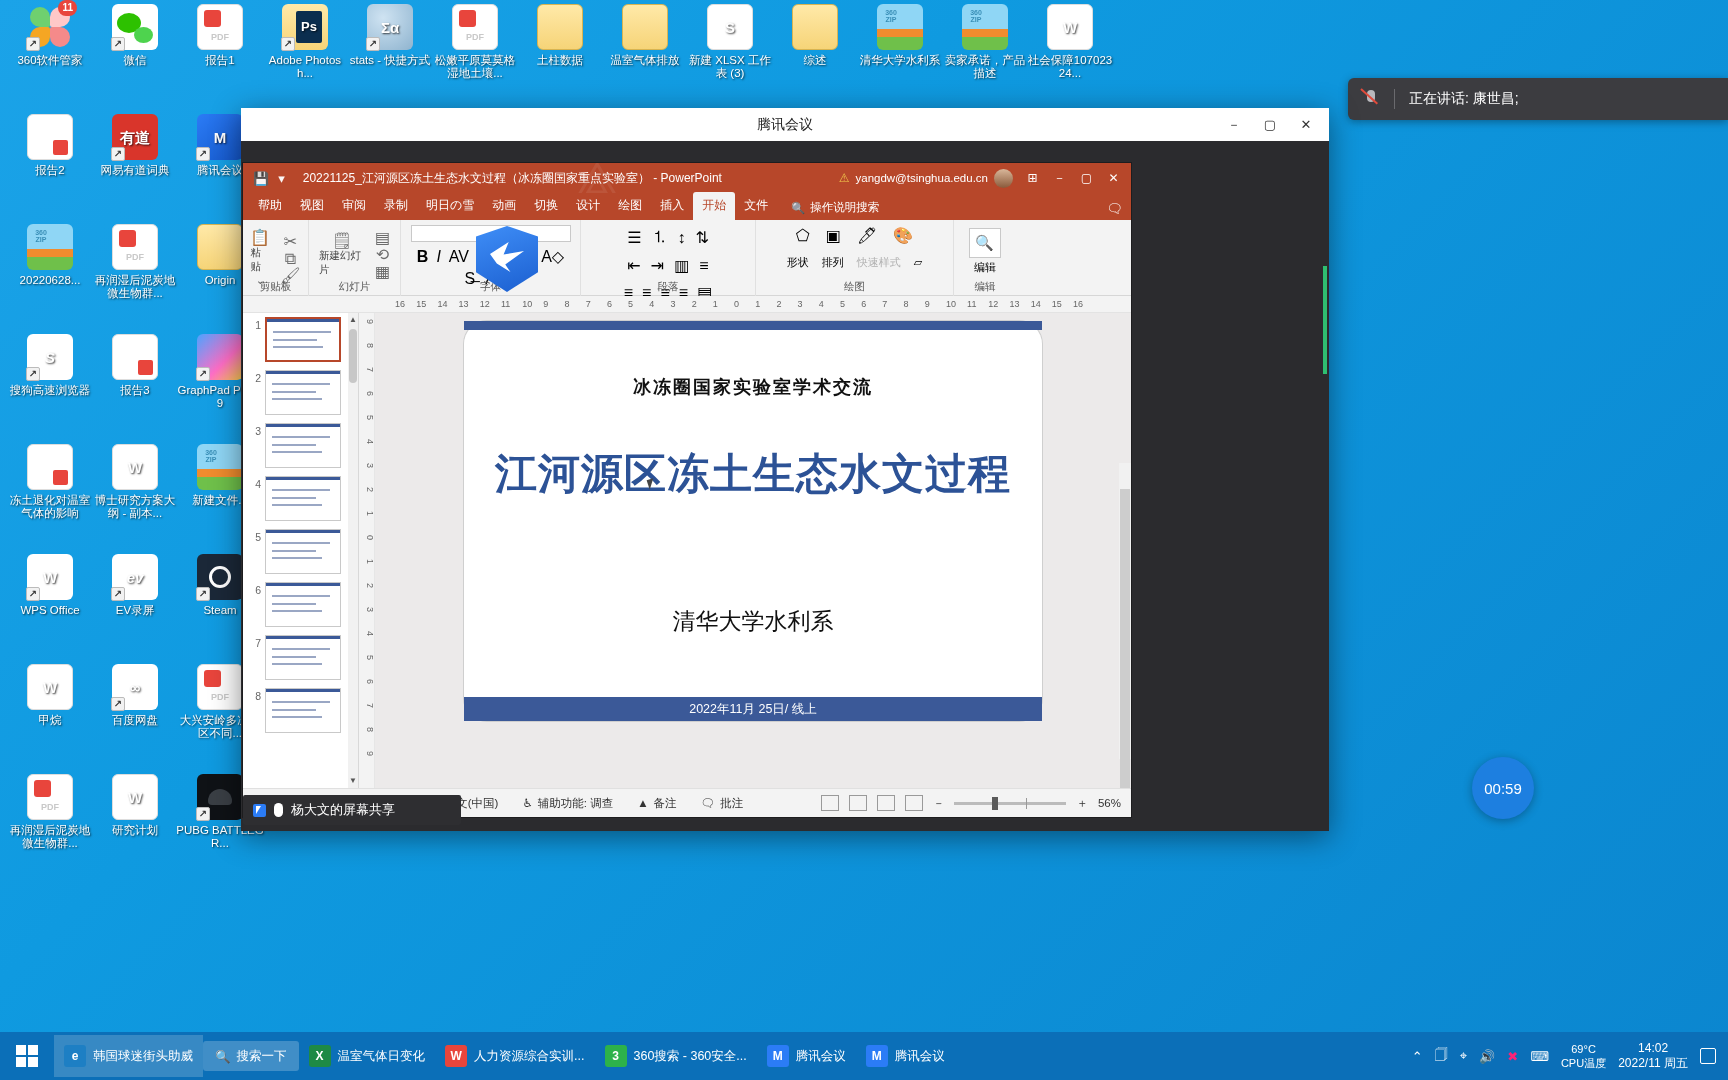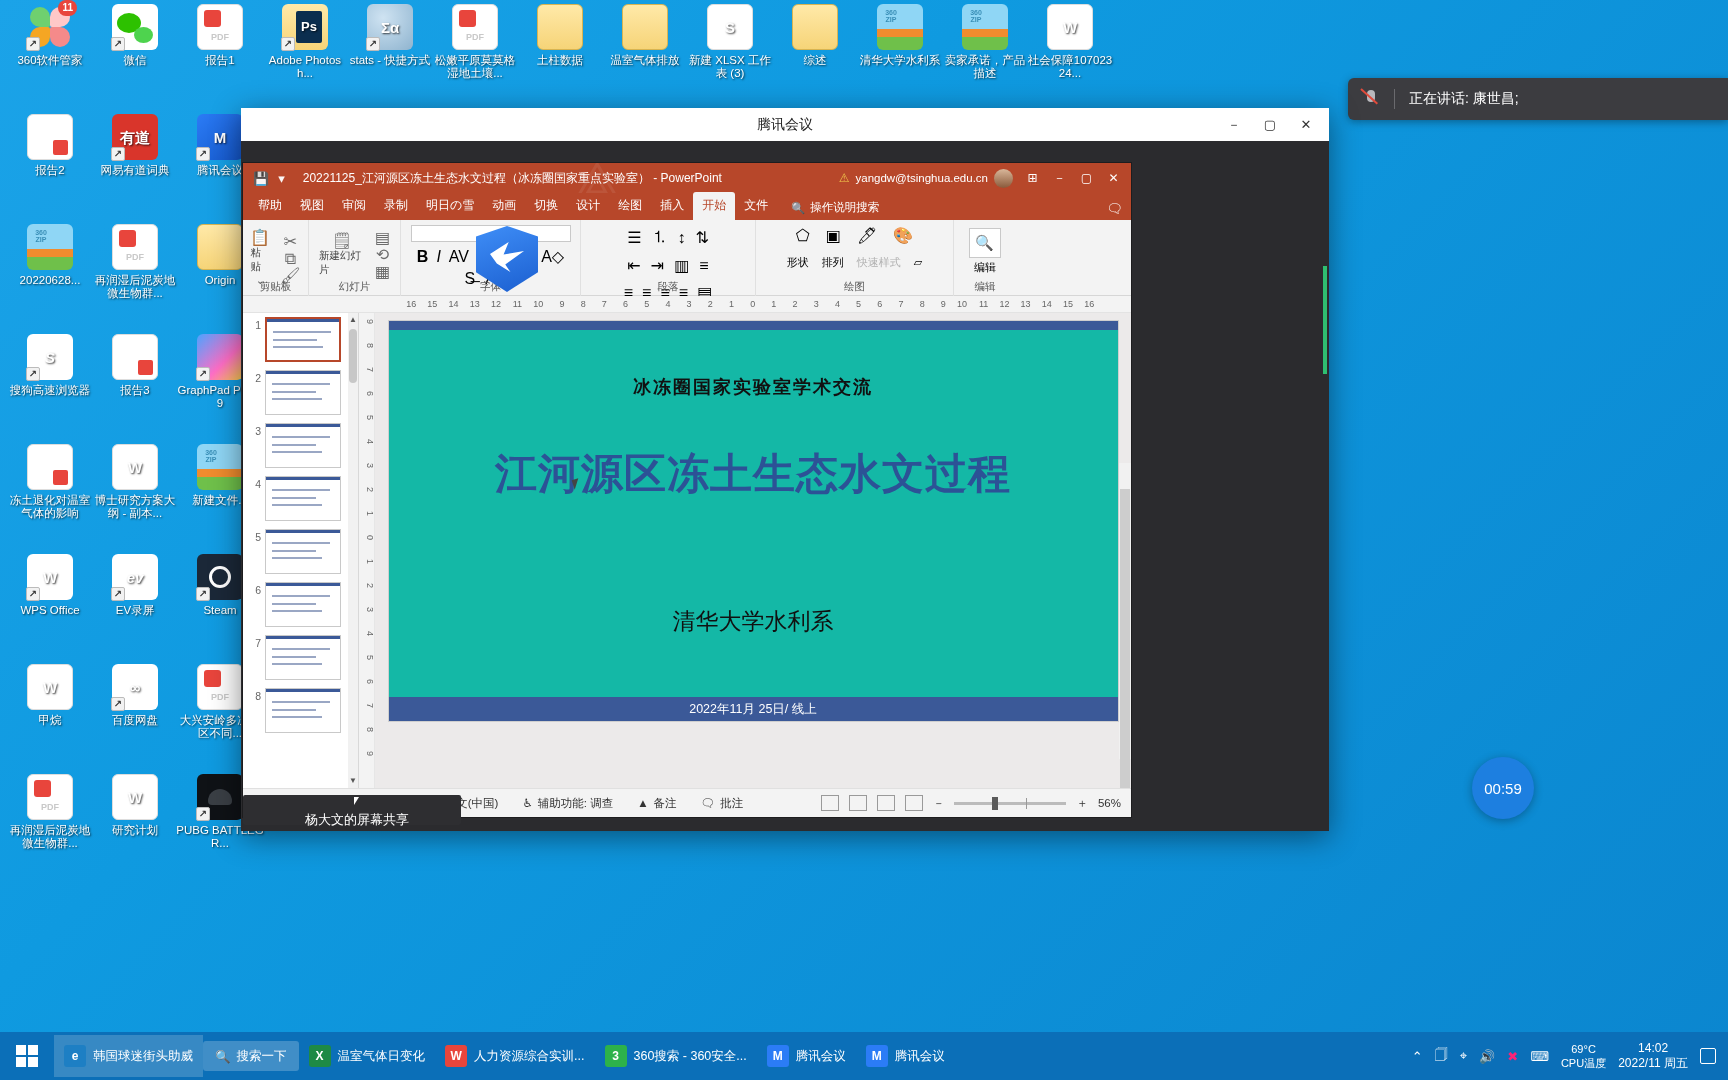--- a/index.html
+++ b/index.html
@@ -132,43 +132,43 @@
   .tiny { font-size:11px; color:#666; }
   .dim { color:#b0b0b0; }
   #ppt-bird { position:absolute; left:233px; top:6px; width:62px; height:66px;
      background:linear-gradient(160deg,#3f8ef7,#1b5fd0); clip-path:polygon(50% 0,100% 16%,100% 70%,50% 100%,0 70%,0 16%); }
   #ppt-bird:after { content:""; position:absolute; left:14px; top:16px; width:34px; height:30px;
      background:#fff; clip-path:polygon(0 40%,55% 0,40% 42%,100% 30%,45% 75%,60% 100%,20% 72%); }
 
   #ppt-ruler-h { height:17px; background:#f3f3f3; border-bottom:1px solid #e3e3e3;
      position:relative; overflow:hidden; }
   #ppt-ruler-h .ticks { position:absolute; left:152px; top:0; display:flex; font-size:9px; color:#666; }
-  #ppt-ruler-h .ticks span { width:21.2px; text-align:right; line-height:17px; }
+  #ppt-ruler-h .ticks span { width:21.2px; text-align:left; line-height:17px; }
   #ppt-main { position:absolute; left:0; top:150px; right:0; bottom:29px; display:flex; background:#fff; }
 
   #thumbs { width:116px; background:#fff; border-right:1px solid #d8d8d8; position:relative;
      padding:4px 0 0 6px; overflow:hidden; }
   .thumb { display:flex; gap:4px; margin-bottom:8px; }
   .thumb .n { width:12px; text-align:right; font-size:10.5px; color:#666; padding-top:2px; }
   .thumb .pv { width:76px; height:45px; background:#fff; border:1px solid #c9c9c9; position:relative; overflow:hidden;}
   .thumb.sel .pv { border:2px solid #b7472a; }
   .thumb .pv .bar { position:absolute; left:0; right:0; top:0; height:3px; background:#3b5998; }
   .thumb .pv .l { position:absolute; left:6px; height:2px; background:#9aa7c4; }
   #thumbs-scroll { position:absolute; right:0; top:0; width:10px; bottom:0; background:#f1f1f1; }
   #thumbs-scroll .tb { position:absolute; left:1px; top:16px; width:8px; height:54px; background:#c7c7c7; border-radius:4px; }
   .sc-arrow { position:absolute; left:0; width:10px; height:14px; background:#f1f1f1;
      font-size:8px; text-align:center; line-height:14px; color:#555; }
 
   #ruler-v { width:16px; background:#f3f3f3; position:relative; border-right:1px solid #e6e6e6; }
   #ruler-v .vt { position:absolute; left:0; width:16px; text-align:center; font-size:9px; color:#666;
      writing-mode:vertical-rl; }
   #slidearea { flex:1; background:#eceaea; position:relative; display:flex;
      align-items:flex-start; justify-content:center; padding-top:8px; }
-  #slide { width:729px; height:400px; background:#14b8a6; position:relative;
-     box-shadow:0 0 0 1px #cfcfcf; }
+  #slide { width:578px; height:400px; background:#ffffff; position:relative;
+     box-shadow:0 0 0 1px #cfcfcf;border-radius:23px; }
   #slide .topband { position:absolute; left:0; right:0; top:0; height:9px; background:#3b5998; }
   #slide .botband { position:absolute; left:0; right:0; bottom:0; height:24px; background:#3b5998;
      color:#fff; font-size:12.5px; display:flex; align-items:center; justify-content:center; }
   #slide-subtitle { position:absolute; left:0; right:0; top:54px; text-align:center;
      font-size:18px; font-weight:bold; color:#111; letter-spacing:2px; }
   #slide-title { position:absolute; left:0; right:0; top:125px; text-align:center;
      font-size:42px; font-weight:bold; color:#2c5296; letter-spacing:1px; }
   #slide-pres { position:absolute; left:0; right:0; top:240px; text-align:center;
      font-size:23px; font-weight:bold; color:#111; }
   #slide-dept { position:absolute; left:0; right:0; top:285px; text-align:center;
@@ -183,21 +183,21 @@
   #ppt-status .seg { display:flex; align-items:center; gap:5px; padding:0 12px; white-space:nowrap; }
   #ppt-status .right { margin-left:auto; display:flex; align-items:center; gap:10px; padding-right:10px; }
   .viewbtn { width:18px; height:16px; border:1px solid #9a9a9a; }
   .zoomslider { width:112px; height:3px; background:#bbb; position:relative; }
   .zoomslider .knob { position:absolute; left:38px; top:-5px; width:6px; height:13px; background:#5a5a5a; }
   .zoomslider .mid { position:absolute; left:72px; top:-4px; width:1px; height:11px; background:#999; }
 
   
   #share-badge { position:absolute; left:243px; top:795px; width:218px; height:30px;
      background:#2e2e31; color:#fff; display:flex; align-items:center; gap:8px;
-     padding-left:10px; font-size:13px; border-radius:2px;flex-direction:column; }
+     padding-left:10px; font-size:13px; border-radius:2px; }
   .cursor-ic { width:13px; height:13px; background:#2b7cf6; border-radius:2px; position:relative; }
   .cursor-ic:after{content:"";position:absolute;left:3px;top:2px;border-left:5px solid #fff;
      border-bottom:8px solid transparent;}
   .mic-on { width:9px; height:14px; background:#fff; border-radius:5px; display:inline-block; }
 
   
   #participants { position:absolute; left:893px; top:16px; width:191px; height:665px;
      display:flex; flex-direction:column; gap:7px;align-items:flex-end; }
   .ptile { position:relative; height:104px; background:#1f1f22; border-radius:4px; overflow:hidden; }
   .ptile.active { box-shadow:0 0 0 2px #2fbf71; }

